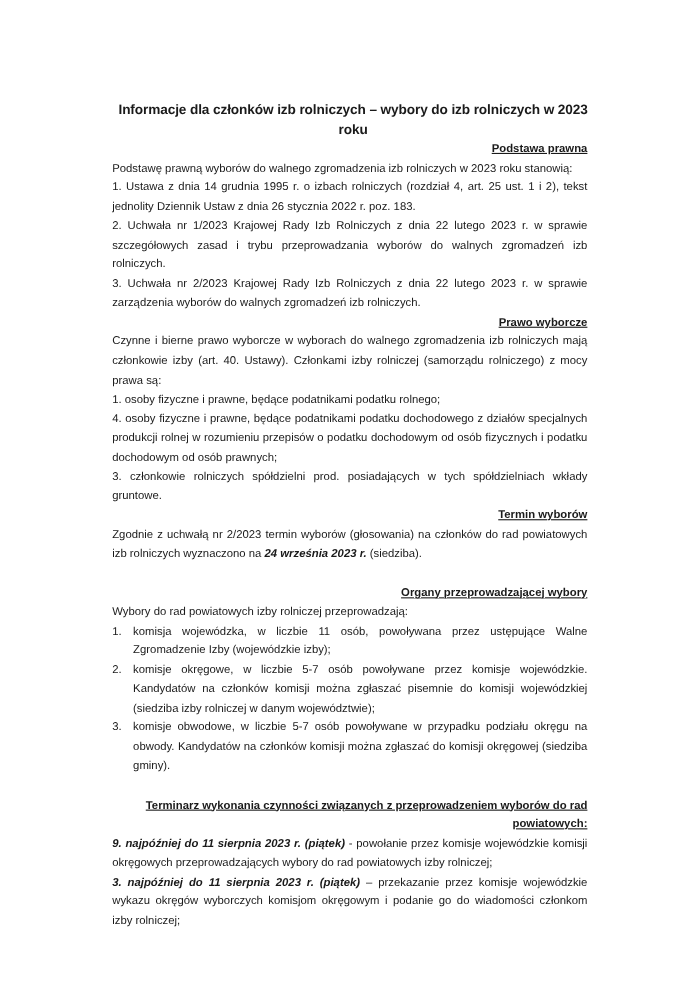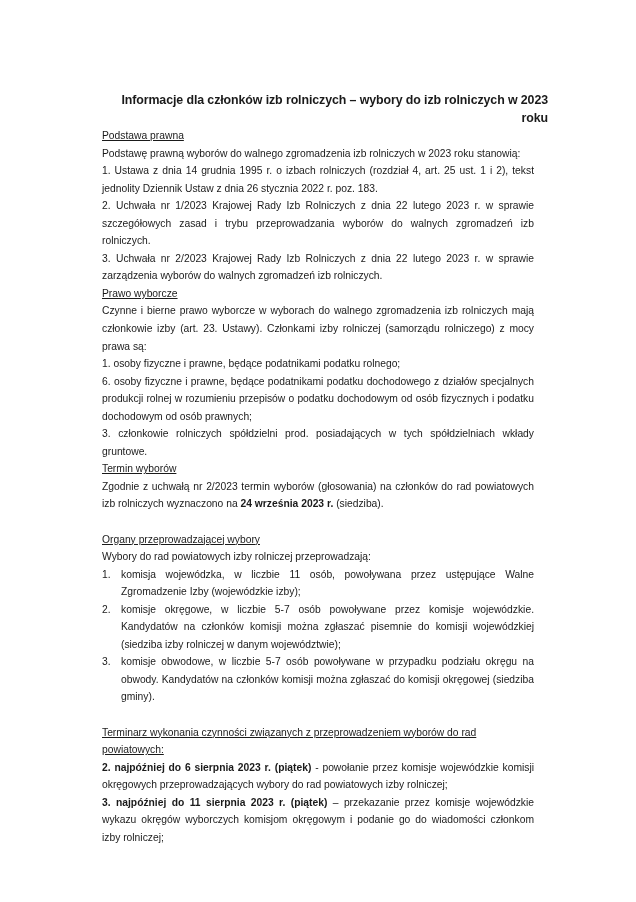--- a/index.html
+++ b/index.html
@@ -2,45 +2,45 @@
 <html><head>
 <meta charset="utf-8">
 <style>
   html, body { margin:0; padding:0; background:#ffffff; }
   body { width:636px; height:902px; position:relative; overflow:hidden; }
   .page {
     position:absolute; left:102px; top:91px; width:432px;
     font-family:"Liberation Sans", sans-serif;
     font-size:10.3px; line-height:17.55px; color:#1a1a1a;
   }
-  .title { font-weight:bold; font-size:12.4px; text-align:right; margin-left:-8px; margin-right:-14px; line-height:18px; letter-spacing:-0.1px; }
-  .h { font-weight:normal; text-decoration:underline; }
+  .title { font-weight:bold; font-size:12.4px; text-align:center; margin-left:-8px; margin-right:-14px; line-height:18px; letter-spacing:-0.1px; }
+  .h { font-weight:bold; text-decoration:underline;text-align:right; }
   .p { text-align:justify; }
   .gap { height:17.5px; }
   .ol { display:flex; text-align:justify; }
   .ol .num { width:19px; flex:none; }
   .ol .txt { flex:1; }
-  b { font-weight:bold; }
+  b { font-weight:bold;font-style:italic; }
 </style>
 </head>
 <body>
 
 <div class="page">
   <div class="title">Informacje dla członków izb rolniczych – wybory do izb rolniczych w 2023 roku</div>
 
   <div class="h">Podstawa prawna</div>
   <div class="p">Podstawę prawną wyborów do walnego zgromadzenia izb rolniczych w 2023 roku stanowią:</div>
   <div class="p">1. Ustawa z dnia 14 grudnia 1995 r. o izbach rolniczych (rozdział 4, art. 25 ust. 1 i 2), tekst jednolity Dziennik Ustaw z dnia 26 stycznia 2022 r. poz. 183.</div>
   <div class="p">2. Uchwała nr 1/2023 Krajowej Rady Izb Rolniczych z dnia 22 lutego 2023 r. w sprawie szczegółowych zasad i trybu przeprowadzania wyborów do walnych zgromadzeń izb rolniczych.</div>
   <div class="p">3. Uchwała nr 2/2023 Krajowej Rady Izb Rolniczych z dnia 22 lutego 2023 r. w sprawie zarządzenia wyborów do walnych zgromadzeń izb rolniczych.</div>
 
   <div class="h">Prawo wyborcze</div>
-  <div class="p">Czynne i bierne prawo wyborcze w wyborach do walnego zgromadzenia izb rolniczych mają członkowie izby (art. 23. Ustawy). Członkami izby rolniczej (samorządu rolniczego) z mocy prawa są:</div>
+  <div class="p">Czynne i bierne prawo wyborcze w wyborach do walnego zgromadzenia izb rolniczych mają członkowie izby (art. 40. Ustawy). Członkami izby rolniczej (samorządu rolniczego) z mocy prawa są:</div>
   <div class="p">1. osoby fizyczne i prawne, będące podatnikami podatku rolnego;</div>
-  <div class="p">6. osoby fizyczne i prawne, będące podatnikami podatku dochodowego z działów specjalnych produkcji rolnej w rozumieniu przepisów o podatku dochodowym od osób fizycznych i podatku dochodowym od osób prawnych;</div>
+  <div class="p">4. osoby fizyczne i prawne, będące podatnikami podatku dochodowego z działów specjalnych produkcji rolnej w rozumieniu przepisów o podatku dochodowym od osób fizycznych i podatku dochodowym od osób prawnych;</div>
   <div class="p">3. członkowie rolniczych spółdzielni prod. posiadających w tych spółdzielniach wkłady gruntowe.</div>
 
   <div class="h">Termin wyborów</div>
   <div class="p"><span>Zgodnie z uchwałą nr 2/2023 termin wyborów (głosowania)  na członków  do rad powiatowych izb rolniczych wyznaczono na </span><b>24 września 2023 r.</b><span>  (siedziba).</span></div>
 
   <div class="gap"></div>
 
   <div class="h">Organy przeprowadzającej wybory</div>
   <div class="p">Wybory do rad powiatowych izby rolniczej przeprowadzają:</div>
   <div class="ol">
@@ -52,16 +52,16 @@
       <span class="txt"> komisje okręgowe, w liczbie 5-7 osób powoływane przez komisje wojewódzkie. Kandydatów na członków komisji można zgłaszać pisemnie do komisji wojewódzkiej (siedziba izby rolniczej w danym województwie);</span>
     </div>
   <div class="ol">
       <span class="num">3.</span>
       <span class="txt">komisje obwodowe, w liczbie 5-7 osób powoływane w przypadku podziału okręgu na obwody. Kandydatów na członków komisji można zgłaszać do komisji okręgowej (siedziba gminy).</span>
     </div>
 
   <div class="gap"></div>
 
   <div class="h">Terminarz wykonania czynności związanych z przeprowadzeniem wyborów do rad powiatowych:</div>
-  <div class="p"><b>2. najpóźniej do 6 sierpnia 2023 r. (piątek)</b><span> -  powołanie przez komisje wojewódzkie komisji okręgowych przeprowadzających wybory do rad powiatowych izby rolniczej;</span></div>
+  <div class="p"><b>9. najpóźniej do 11 sierpnia 2023 r. (piątek)</b><span> -  powołanie przez komisje wojewódzkie komisji okręgowych przeprowadzających wybory do rad powiatowych izby rolniczej;</span></div>
   <div class="p"><b>3. najpóźniej do 11 sierpnia 2023 r. (piątek)</b><span> – przekazanie przez komisje wojewódzkie wykazu okręgów wyborczych komisjom okręgowym i podanie go do wiadomości członkom izby rolniczej;</span></div>
 
 </div>
 
 </body></html>

